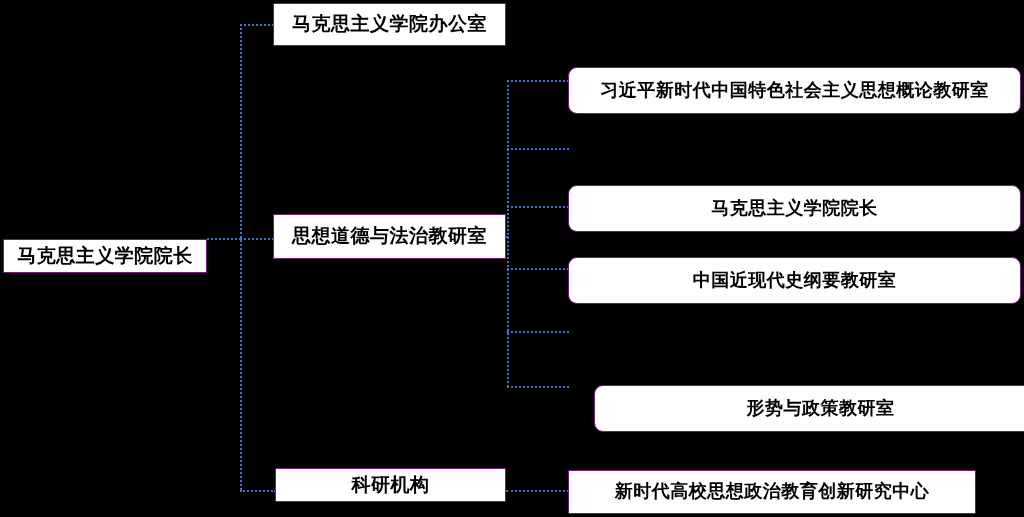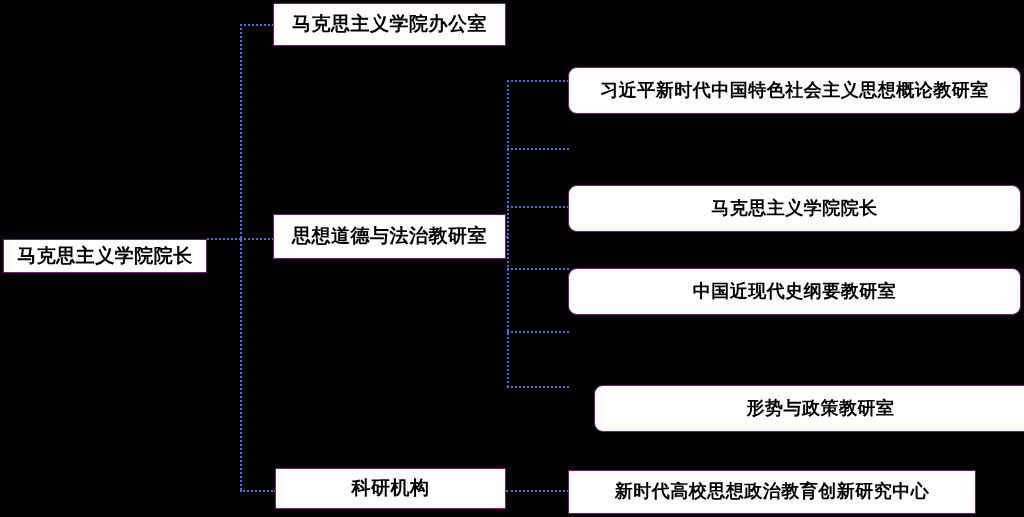--- a/index.html
+++ b/index.html
@@ -40,33 +40,33 @@
   
   #node-office {
     left: 273px; top: 3px; width: 233px; height: 43px;
     font-size: 19px;
   }
   #node-teaching {
     left: 273px; top: 214px; width: 233px; height: 45px;
     font-size: 19px;
   }
   #node-research-org {
-    left: 275px; top: 468px; width: 231px; height: 41px;
+    left: 275px; top: 468px; width: 231px; height: 34px;
     font-size: 19px;
   }
   
   .dept {
     left: 568px; width: 453px; height: 47px;
     font-size: 18px;
     border-radius: 9px;
   }
   #dept-0 { top: 67px; }
   #dept-1 { top: 129px; }
   #dept-2 { top: 185px; }
-  #dept-3 { top: 268px; }
+  #dept-3 { top: 257px; }
   #dept-4 { top: 315px; }
   #dept-5 { top: 385px; margin-left: 26px; }
   #node-center {
     left: 568px; top: 470px; width: 408px; height: 44px;
     font-size: 18px;
   }
   
   .conn {
     position: absolute;
     pointer-events: none;

